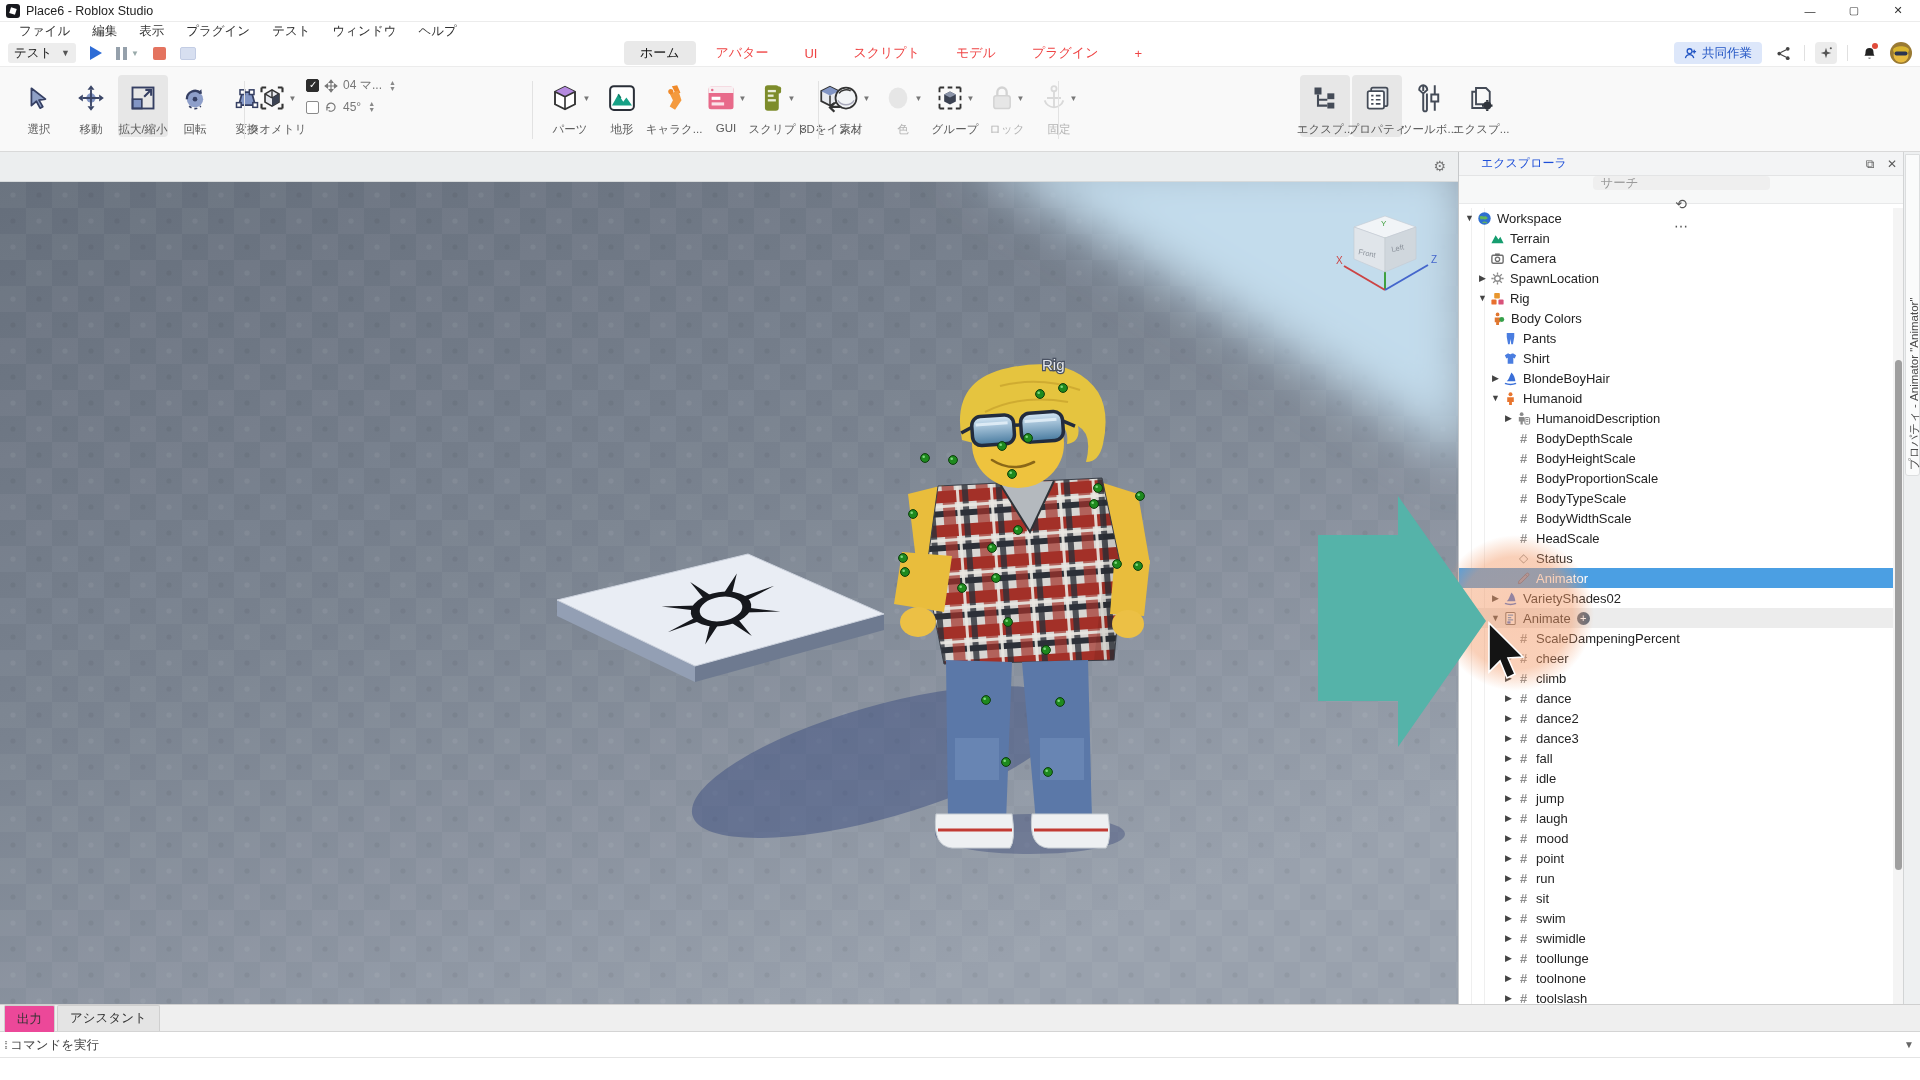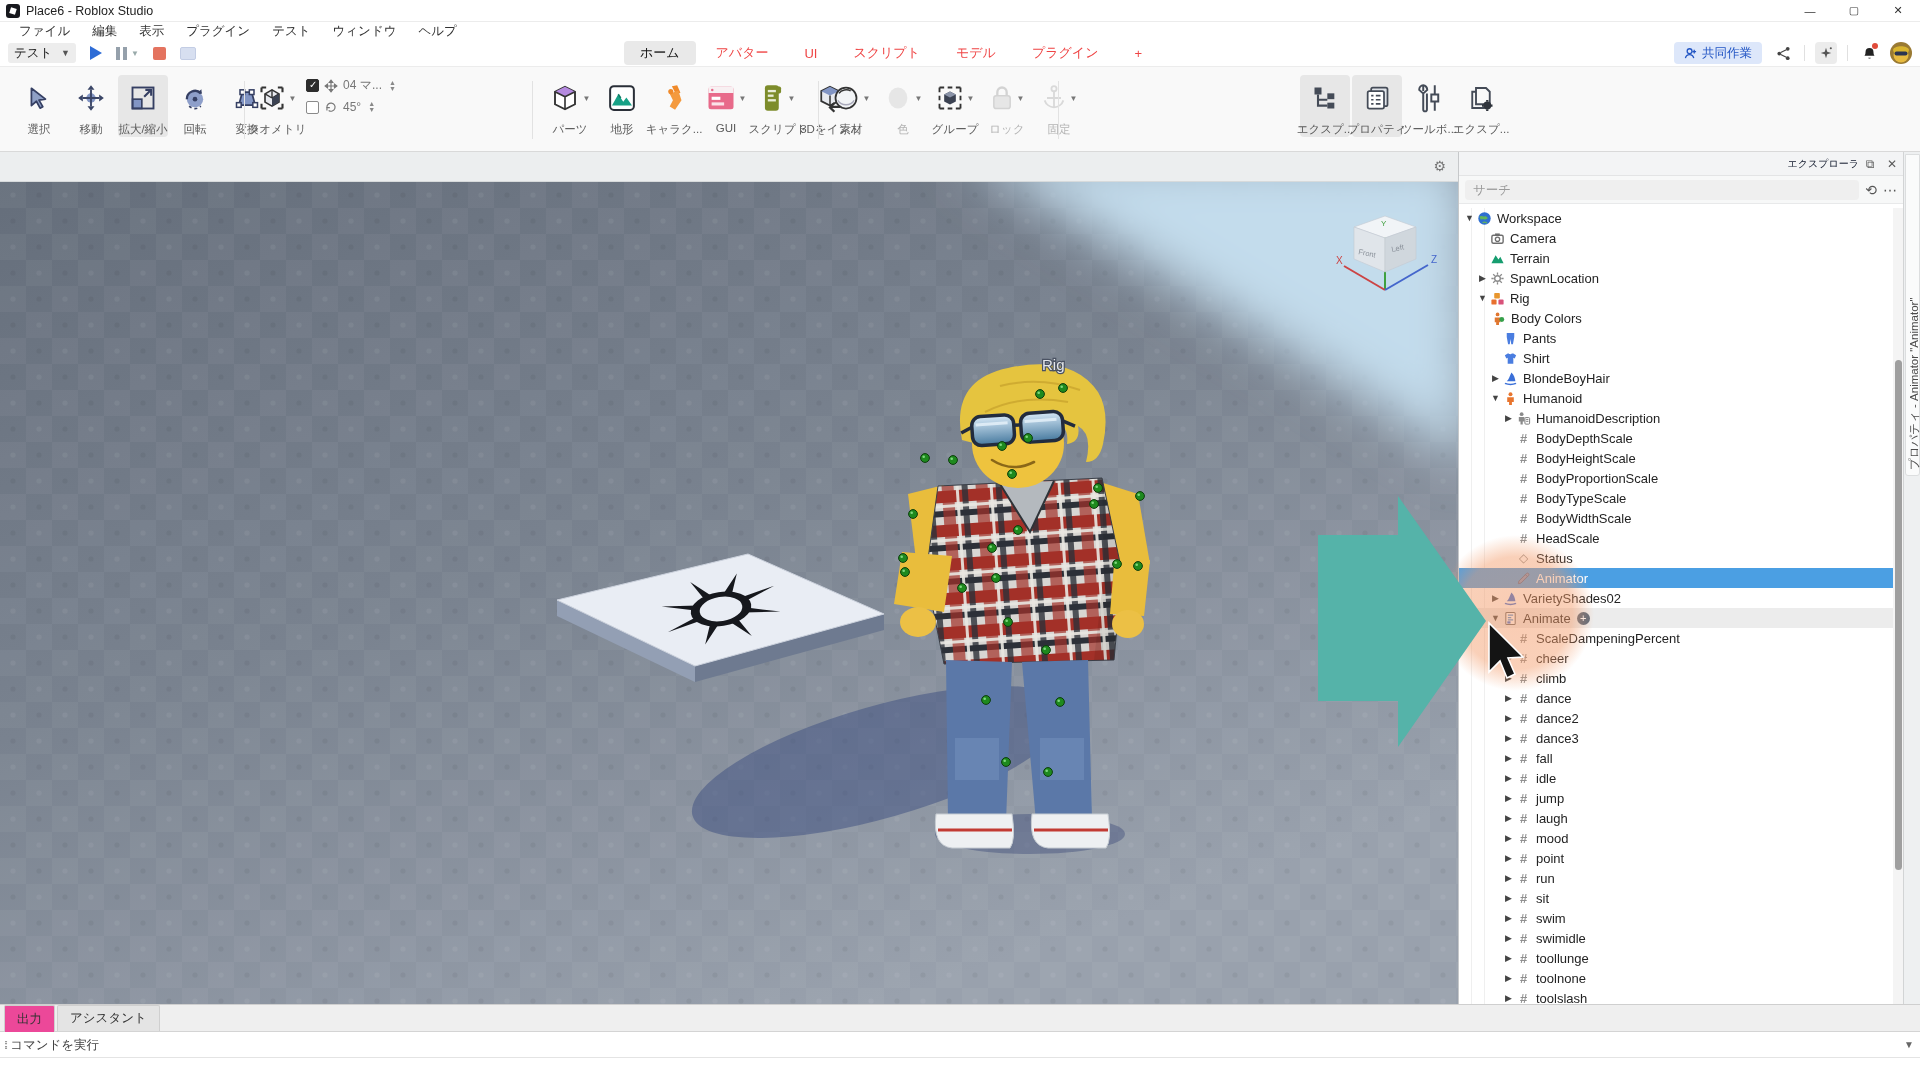--- a/index.html
+++ b/index.html
@@ -71,24 +71,24 @@
   #docpage-icon { width:11px; height:13px; border:1.4px solid #555; border-radius:2px; position:relative; background:#fff;}
   #docpage-icon::after{content:""; position:absolute; right:0; bottom:0; width:5px; height:5px; background:#555; border-top-left-radius:4px;}
   #doc-gear { position:absolute; right:12px; top:6px; font-size:14px; color:#777; }
 
   #viewport { position:absolute; top:182px; left:0; width:1458px; height:822px; background:#76808d; overflow:hidden; }
 
   
   #explorer { position:absolute; top:152px; left:1458px; width:445px; height:852px; background:#fff;
     border-left:1px solid #c6c8ca; }
   #exp-header { height:24px; background:#f3f4f5; display:flex; align-items:center; border-bottom:1px solid #e3e4e5;}
-  #exp-title { flex:1; text-align:right; font-size:10px; color:#0f172a; }
+  #exp-title { flex:1; text-align:left; font-size:12px; color:#1d4ed8; }
   .exp-hicon { color:#5a5a5a; font-size:12px; width:22px; text-align:center; }
   #exp-search-row { height:28px; background:#f7f8f8; display:flex; align-items:center; padding:0 6px; gap:6px;
-    border-bottom:1px solid #e8e9ea; }
+    border-bottom:1px solid #e8e9ea;flex-direction:column; }
   #exp-search { flex:1; height:20px; border:none; outline:none; background:#efefef; border-radius:4px;
     font-size:12.5px; color:#333; padding:0 8px; font-family:"Liberation Sans",sans-serif;}
   #exp-search::placeholder { color:#9a9a9a; }
   .search-icon { color:#555; font-size:14px; }
   #exp-tree { position:absolute; top:56px; left:0; right:10px; bottom:0; overflow:hidden; }
   .guide { position:absolute; top:0; bottom:0; width:1px; background:#efefef; }
   .trow { height:20px; display:flex; align-items:center; font-size:13px; color:#232323; white-space:nowrap; position:relative;}
   .trow.selected { background:#4b9fe3; color:#fff; }
   .trow.hovered { background:#ececec; }
   .twisty { width:13px; font-size:9px; color:#444; text-align:center; flex:none;}
@@ -679,35 +679,35 @@
               <path d="M2.6 6.2c2.2-2.4 4.4.8 6.6-1l2.4 2.2c-2.4 3-5.4.8-7.6 1.8z" fill="#63b65c"></path>
               <path d="M6 12.6c1.4-1.2 3.4-1 4.6.6" stroke="#63b65c" stroke-width="1.4" fill="none"></path>
             </svg>
           </span>
           <span class="tlabel">Workspace</span>
         </div>
         <div class="trow" style="padding-left: 17px;">
           <span class="twisty"></span>
           <span class="ticon">
             <svg viewBox="0 0 16 16">
+              <path d="M1.5 13L6 4.5 9 9l2-2.8 3.5 6.8z" fill="#169d6f"></path>
+            </svg>
+          </span>
+          <span class="tlabel">Terrain</span>
+        </div>
+        <div class="trow" style="padding-left: 17px;">
+          <span class="twisty"></span>
+          <span class="ticon">
+            <svg viewBox="0 0 16 16">
               <rect x="2" y="4.6" width="12" height="8.4" rx="1.6" fill="none" stroke="#6e6e6e" stroke-width="1.5"></rect>
               <circle cx="8" cy="8.8" r="2.3" fill="none" stroke="#6e6e6e" stroke-width="1.4"></circle>
               <rect x="5.4" y="2.6" width="5" height="2" fill="#6e6e6e"></rect>
             </svg>
           </span>
           <span class="tlabel">Camera</span>
-        </div>
-        <div class="trow" style="padding-left: 17px;">
-          <span class="twisty"></span>
-          <span class="ticon">
-            <svg viewBox="0 0 16 16">
-              <path d="M1.5 13L6 4.5 9 9l2-2.8 3.5 6.8z" fill="#169d6f"></path>
-            </svg>
-          </span>
-          <span class="tlabel">Terrain</span>
         </div>
         <div class="trow" style="padding-left: 17px;">
           <span class="twisty">▶</span>
           <span class="ticon">
             <svg viewBox="0 0 16 16">
               <circle cx="8" cy="8" r="3" fill="none" stroke="#8a8a8a" stroke-width="1.5"></circle>
               <path d="M8 1.5v2.5M8 12v2.5M1.5 8H4M12 8h2.5M3.4 3.4l1.8 1.8M10.8 10.8l1.8 1.8M12.6 3.4l-1.8 1.8M5.2 10.8l-1.8 1.8" stroke="#8a8a8a" stroke-width="1.4"></path>
             </svg>
           </span>
           <span class="tlabel">SpawnLocation</span>

